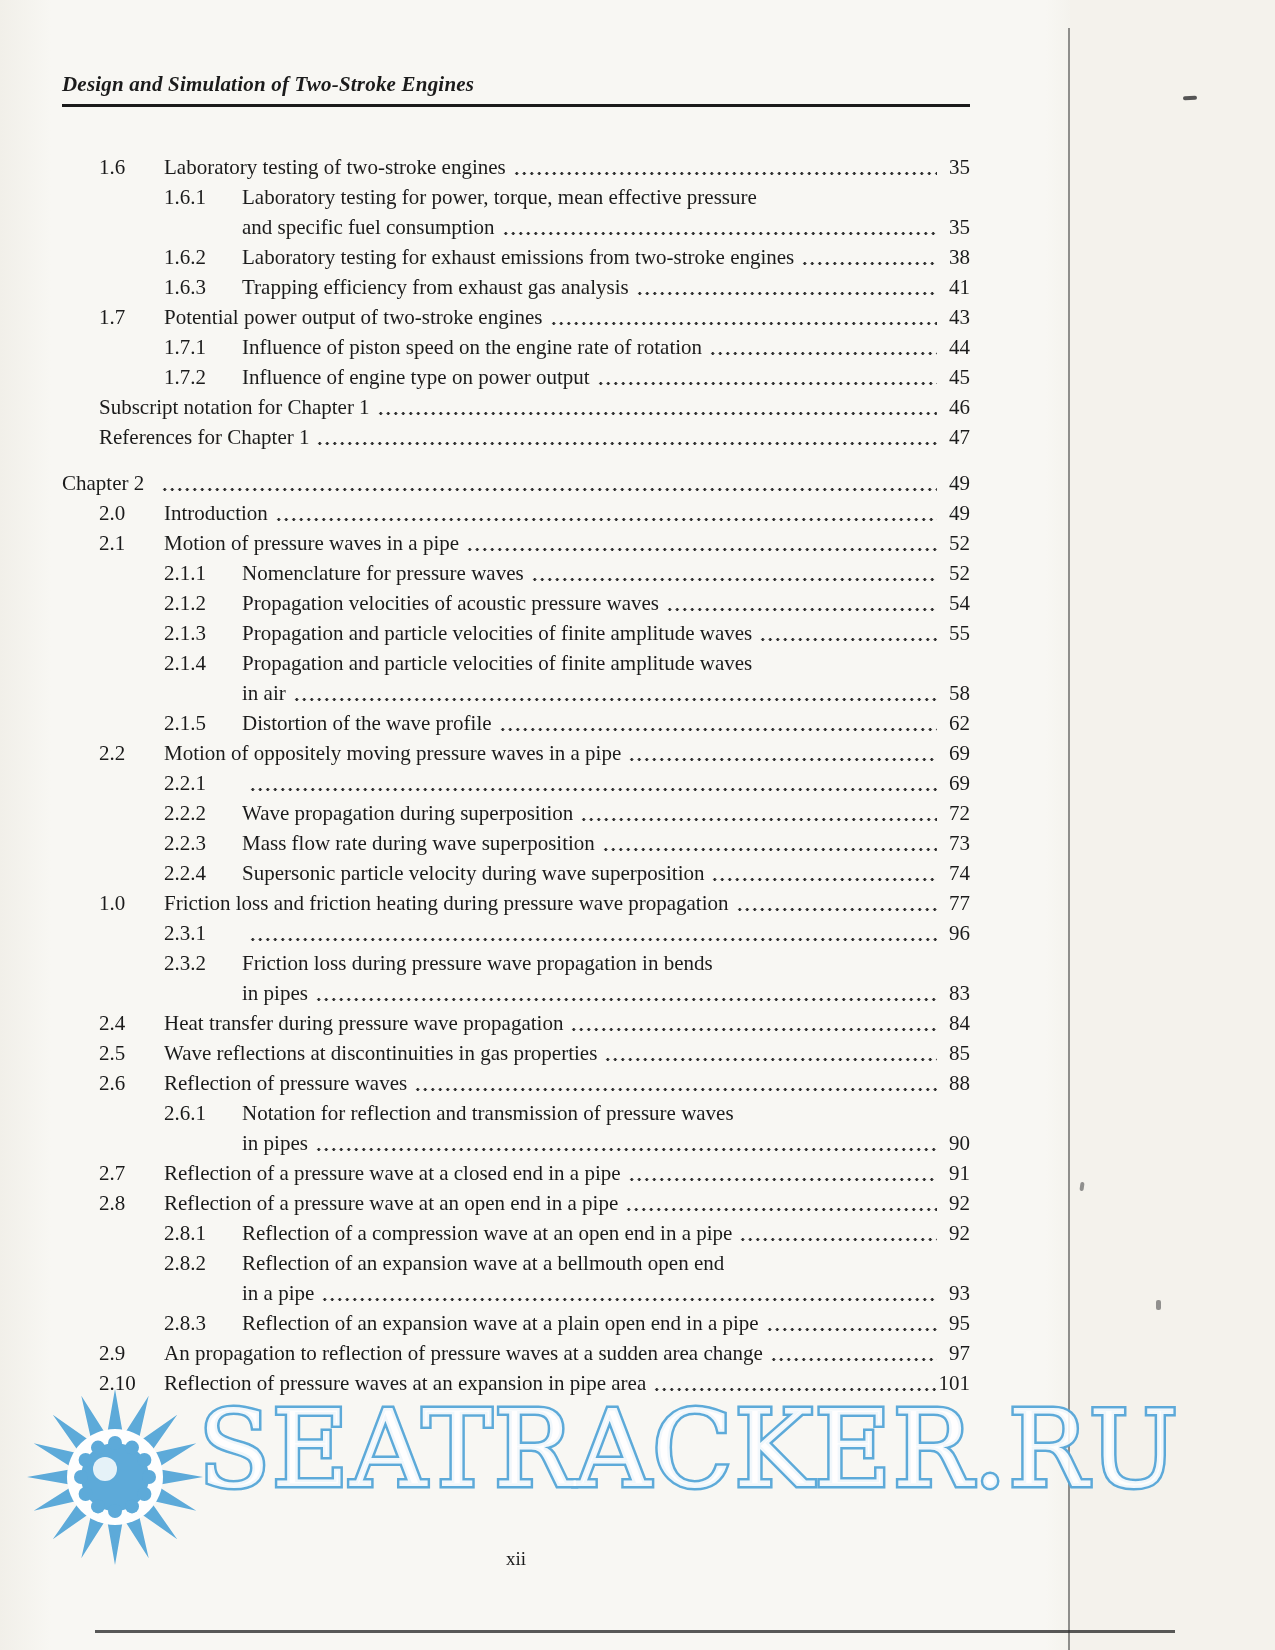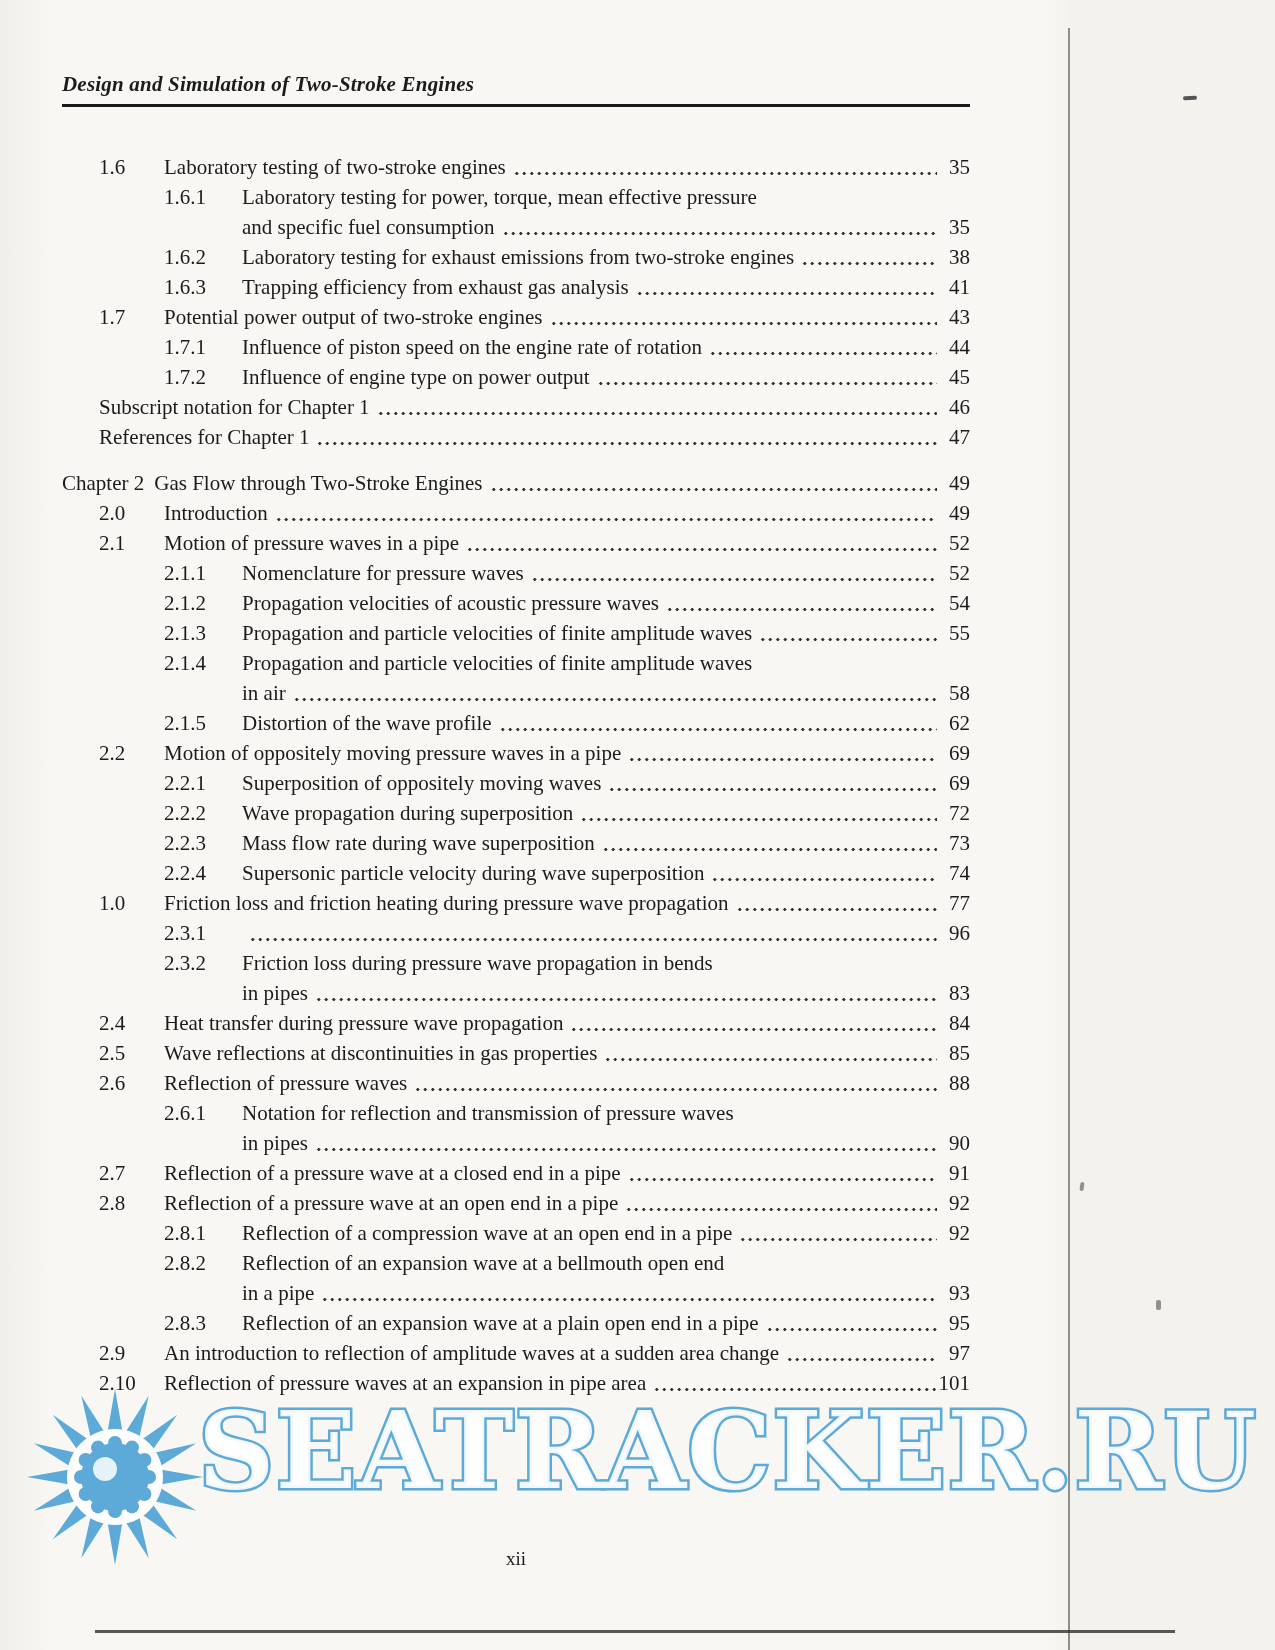--- a/index.html
+++ b/index.html
@@ -40,21 +40,21 @@
     background-image: radial-gradient(circle, #2e2e2e 1.35px, rgba(0,0,0,0) 1.6px);
     background-size:7.5px 3px; background-repeat:repeat-x;
   }
   .page-num { flex:0 0 auto; min-width:30px; text-align:right; }
 
   .footer { position:absolute; left:62px; top:1548px; width:908px; text-align:center; font-size:19px; }
 
   .watermark { position:absolute; left:0; top:1378px; width:1275px; height:210px; z-index:5; opacity:.95; color:var(--wm); }
   .wm-text {
     position:absolute; left:198px; top:10px; white-space:nowrap;
-    font-family:"DejaVu Serif","Liberation Serif",serif; font-weight:bold;
+    font-family:"DejaVu Serif","Liberation Serif",serif; font-weight:normal;
     font-size:106px; letter-spacing:1px;
     color:rgba(255,255,255,0.92);
     -webkit-text-stroke:5px var(--wm);
     paint-order: stroke fill;
   }
   .wm-sun { position:absolute; left:20px; top:4px; }
 </style>
 </head>
 <body>
 
@@ -120,21 +120,20 @@
     <span class="page-num">46</span>
   </div>
     <div class="row lvl-plain">
 
     <span class="txt">References for Chapter 1</span>
     <span class="leader"></span>
     <span class="page-num">47</span>
   </div>
     <div class="row lvl-chapter gap-before">
     <span class="num">Chapter 2</span>
-    <span class="txt">Gas Flow through Two-Stroke Engines</span>
     <span class="leader"></span>
     <span class="page-num">49</span>
   </div>
     <div class="row lvl-section">
     <span class="num">2.0</span>
     <span class="txt">Introduction</span>
     <span class="leader"></span>
     <span class="page-num">49</span>
   </div>
     <div class="row lvl-section">
@@ -179,21 +178,20 @@
     <span class="page-num">62</span>
   </div>
     <div class="row lvl-section">
     <span class="num">2.2</span>
     <span class="txt">Motion of oppositely moving pressure waves in a pipe</span>
     <span class="leader"></span>
     <span class="page-num">69</span>
   </div>
     <div class="row lvl-sub">
     <span class="num">2.2.1</span>
-    <span class="txt">Superposition of oppositely moving waves</span>
     <span class="leader"></span>
     <span class="page-num">69</span>
   </div>
     <div class="row lvl-sub">
     <span class="num">2.2.2</span>
     <span class="txt">Wave propagation during superposition</span>
     <span class="leader"></span>
     <span class="page-num">72</span>
   </div>
     <div class="row lvl-sub">
@@ -289,21 +287,21 @@
     <span class="page-num">93</span>
   </div>
     <div class="row lvl-sub">
     <span class="num">2.8.3</span>
     <span class="txt">Reflection of an expansion wave at a plain open end in a pipe</span>
     <span class="leader"></span>
     <span class="page-num">95</span>
   </div>
     <div class="row lvl-section">
     <span class="num">2.9</span>
-    <span class="txt">An introduction to reflection of amplitude waves at a sudden area change</span>
+    <span class="txt">An propagation to reflection of pressure waves at a sudden area change</span>
     <span class="leader"></span>
     <span class="page-num">97</span>
   </div>
     <div class="row lvl-section">
     <span class="num">2.10</span>
     <span class="txt">Reflection of pressure waves at an expansion in pipe area</span>
     <span class="leader"></span>
     <span class="page-num">101</span>
   </div>
   </div>

